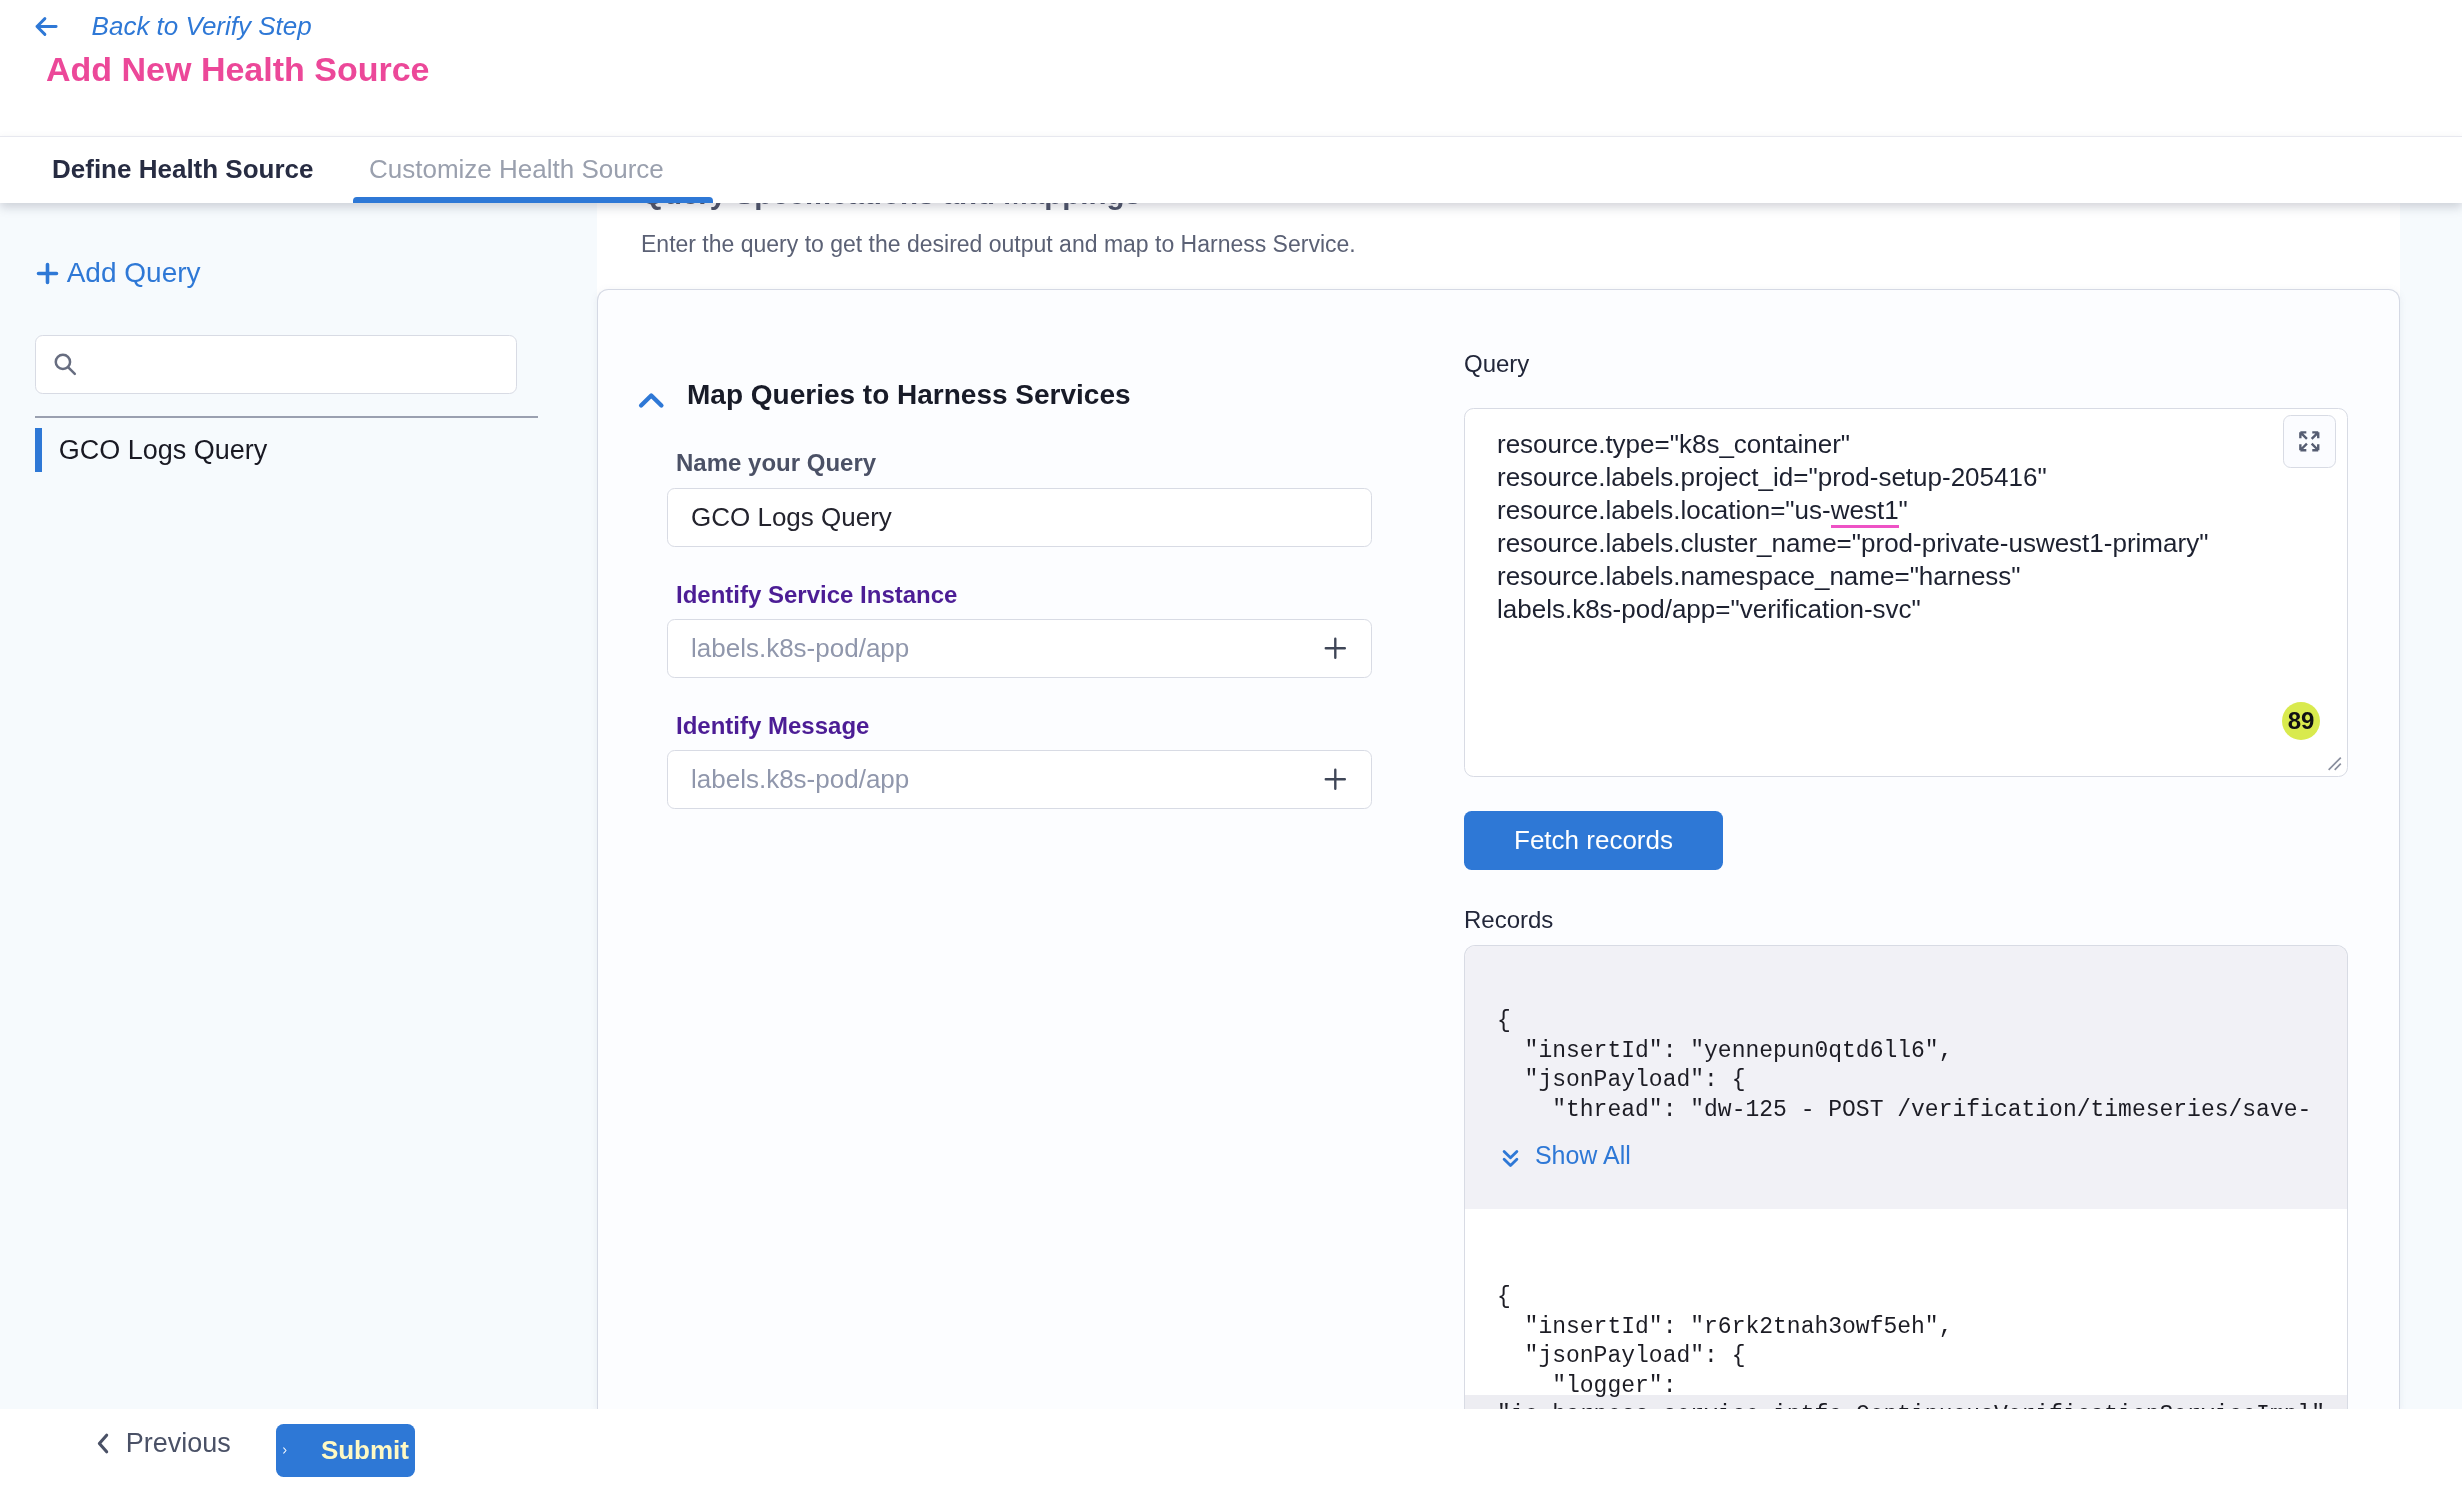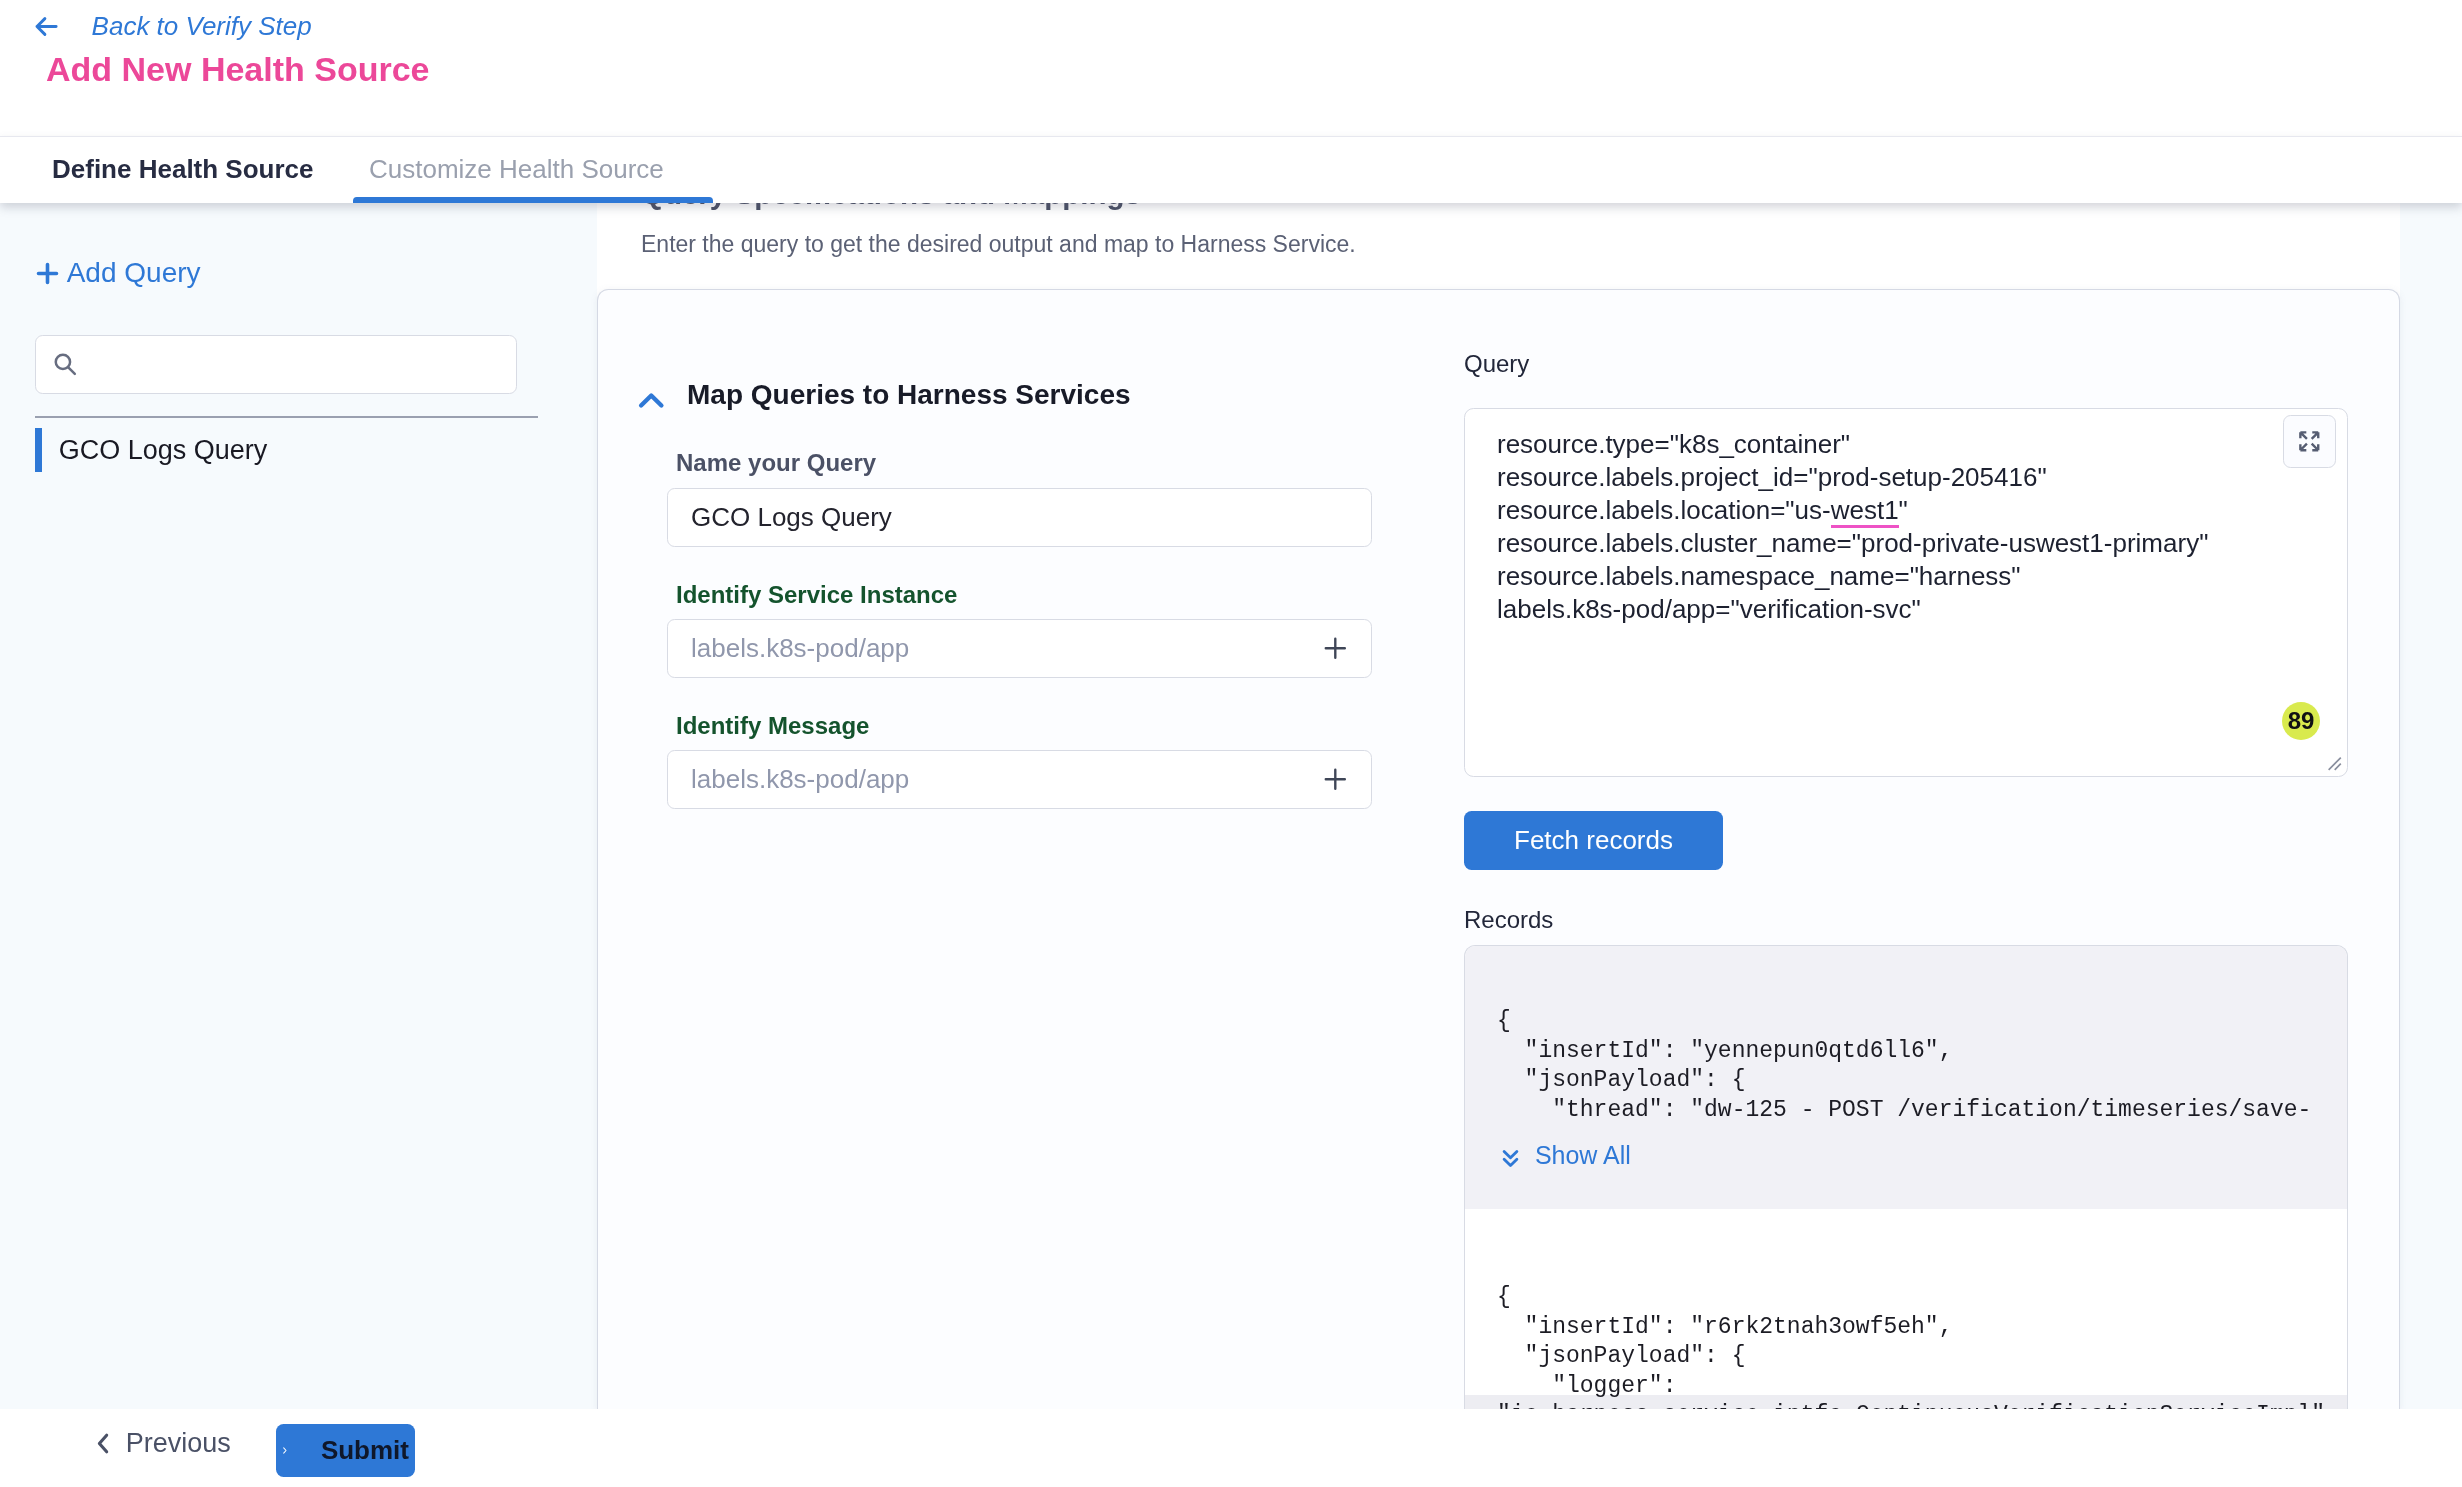--- a/index.html
+++ b/index.html
@@ -47,21 +47,21 @@
   .search-box input{border:none;outline:none;flex:1;font-size:25px;font-family:inherit;background:transparent;margin-left:9.5px;color:#23232d;}
   .sidebar-divider{position:absolute;left:35px;top:416px;width:503px;height:1.9px;background:#9aa0b0;z-index:3;}
   .query-item{position:absolute;left:35px;top:428px;display:flex;align-items:center;cursor:pointer;z-index:3;}
   .query-item .sel-bar{width:6.7px;height:44px;background:var(--accent);}
   .query-item span{margin-left:17px;font-size:27px;color:#191923;}
 
   
   .collapse-toggle{position:absolute;left:636px;top:388px;cursor:pointer;z-index:3;}
   .map-title{position:absolute;left:687px;top:379px;font-size:28px;font-weight:700;color:#181b28;z-index:3;}
   .fld-label{position:absolute;font-size:24px;font-weight:600;color:#4b5166;z-index:3;}
-  .fld-label.dim{color:#14532d;}
+  .fld-label.dim{color:#4c1d95;}
   .lbl-name{left:676px;top:449px;}
   .lbl-si{left:676px;top:581px;}
   .lbl-msg{left:676px;top:712px;}
   .input-wrap{
     position:absolute;left:667px;width:705px;height:59px;background:#ffffff;border:1.9px solid #d8dbe4;border-radius:7.6px;
     display:flex;align-items:center;box-sizing:border-box;padding:0 21px;z-index:3;
   }
   .input-wrap input{border:none;outline:none;flex:1;font-size:26px;font-family:inherit;background:transparent;color:#23232d;}
   .input-wrap input::placeholder{color:#9097ac;opacity:1;}
   .inp-name{top:488px;}
@@ -105,21 +105,21 @@
   .record-2{position:absolute;left:32px;top:337px;z-index:1;}
 
   
   .footer{position:absolute;left:0;top:1409px;width:2462px;height:78px;background:#ffffff;z-index:5;}
   .prev-btn{position:absolute;left:82px;top:13.3px;display:flex;align-items:center;gap:13.3px;cursor:pointer;background:none;border:none;padding:5.7px 9.5px;font-family:inherit;}
   .prev-btn span{font-size:27px;font-weight:500;color:#4a5166;}
   .submit-btn{
     position:absolute;left:276px;top:15.2px;width:139px;height:53px;background:var(--accent);border:none;border-radius:7.6px;
     display:flex;align-items:center;justify-content:center;gap:9.5px;cursor:pointer;font-family:inherit;
   }
-  .submit-btn span{font-size:26px;font-weight:600;color:#0f172a;margin-left:24px;}
+  .submit-btn span{font-size:26px;font-weight:600;color:#fef9c3;margin-left:24px;}
 </style>
 </head>
 <body>
 
 <div class="page">
 
   <div class="back-link">
     <svg width="34" height="27" viewBox="0 0 24 24" fill="none">
       <path d="M11 5 L4 12 L11 19 M4 12 H21" stroke="#2e78d6" stroke-width="2.6" stroke-linecap="round" stroke-linejoin="round"></path>
     </svg>

